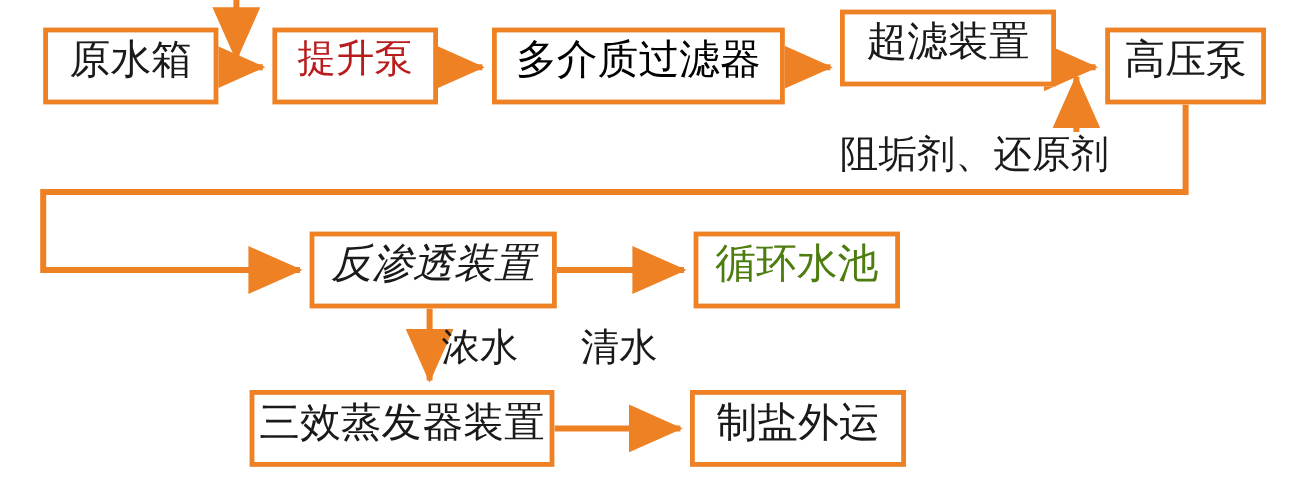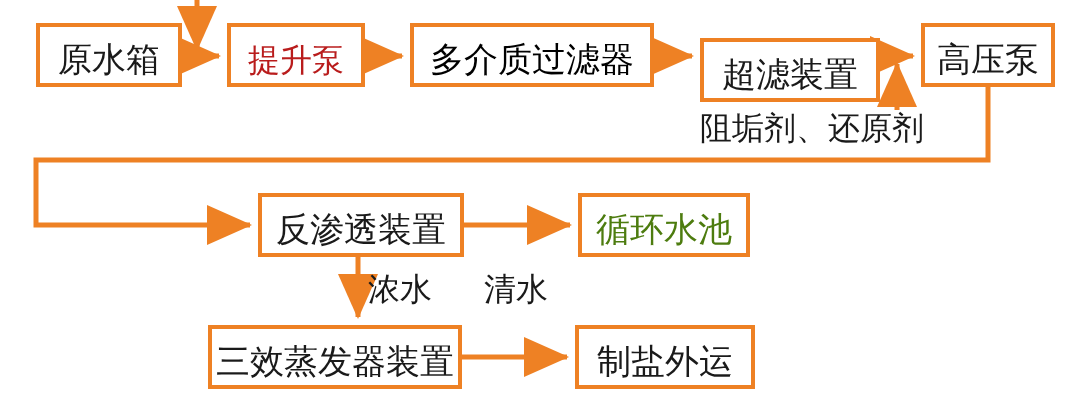--- a/index.html
+++ b/index.html
@@ -24,21 +24,21 @@
     top: 0;
     width: 1089px;
     height: 411px;
   }
   .node-box {
     position: absolute;
     box-sizing: border-box;
     border: 4px solid #ee8124;
     background: #ffffff;
     display: flex;
-    align-items: flex-end;
+    align-items: flex-start;
     justify-content: center;
     color: #1a1a1a;
     font-family: "DejaVu Sans", "Liberation Sans", sans-serif;
     font-weight: 400;
     letter-spacing: 0px;
     white-space: nowrap;
     z-index: 3;
   }
   .edge-label {
     position: absolute;
@@ -107,29 +107,29 @@
   </div>
 
   <div class="node-box" style="left: 227px; top: 23px; width: 138px; height: 64px; font-size: 32px; border-color: rgb(238, 129, 36); color: #b91c1c;">
     <span>提升泵</span>
   </div>
 
   <div class="node-box" style="left: 410px; top: 23px; width: 244px; height: 64px; font-size: 34px; border-color: rgb(238, 129, 36); color: #000000;">
     <span>多介质过滤器</span>
   </div>
 
-  <div class="node-box" style="left: 700px; top: 38px; width: 180px; height: 64px; font-size: 34px; border-color: rgb(238, 129, 36); color: rgb(26, 26, 26);">
+  <div class="node-box" style="left: 700px; top: 8px; width: 180px; height: 64px; font-size: 34px; border-color: rgb(238, 129, 36); color: rgb(26, 26, 26);">
     <span>超滤装置</span>
   </div>
 
   <div class="node-box" style="left: 921px; top: 23px; width: 134px; height: 64px; font-size: 34px; border-color: rgb(238, 129, 36); color: rgb(26, 26, 26); font-family: Liberation Serif, serif;">
     <span>高压泵</span>
   </div>
 
-  <div class="node-box" style="left: 258px; top: 193px; width: 206px; height: 64px; font-size: 34px; border-color: rgb(238, 129, 36); color: rgb(26, 26, 26);">
+  <div class="node-box" style="left: 258px; top: 193px; width: 206px; height: 64px; font-size: 34px; border-color: rgb(238, 129, 36); color: rgb(26, 26, 26); font-style: italic;">
     <span>反渗透装置</span>
   </div>
 
   <div class="node-box" style="left: 578px; top: 193px; width: 172px; height: 64px; font-size: 34px; border-color: rgb(238, 129, 36); color: #4d7c0f;">
     <span>循环水池</span>
   </div>
 
   <div class="node-box" style="left: 208px; top: 325px; width: 254px; height: 64px; font-size: 34px; border-color: rgb(238, 129, 36); color: rgb(26, 26, 26);">
     <span>三效蒸发器装置</span>
   </div>

